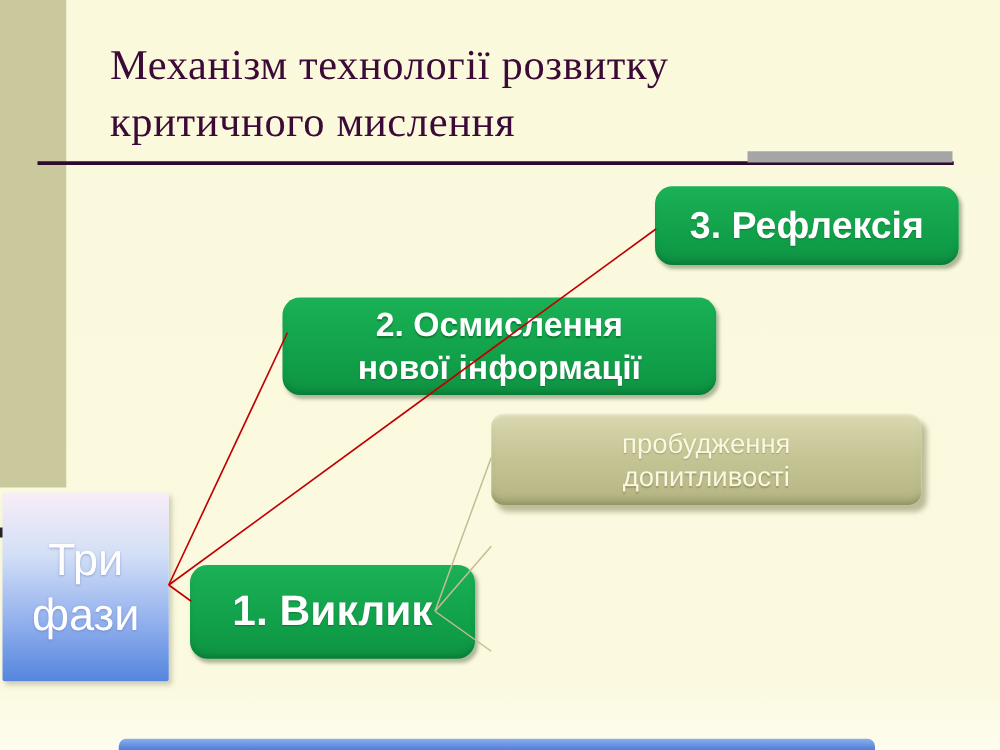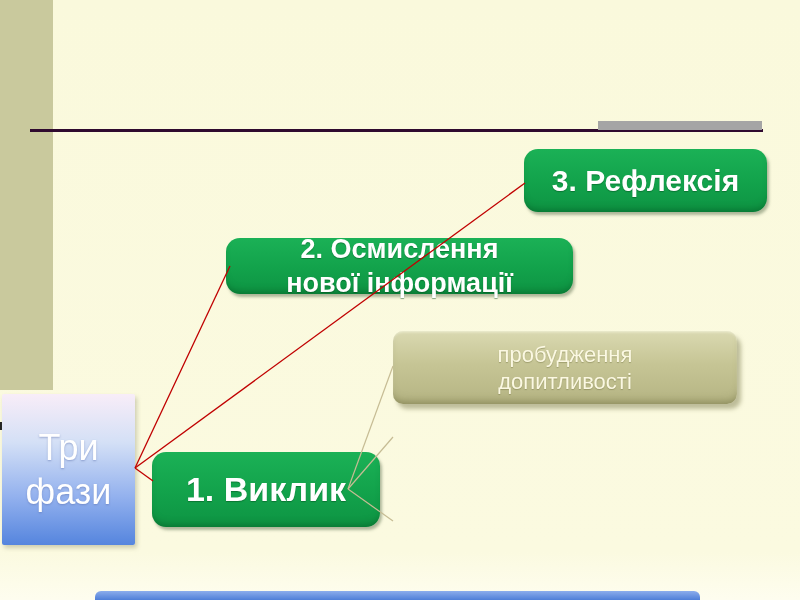--- a/index.html
+++ b/index.html
@@ -20,21 +20,21 @@
   .rule-accent{position:absolute;left:598px;top:121px;width:164px;height:9px;background:#A5A5A5;}
   .connectors{position:absolute;left:0;top:0;width:800px;height:600px;pointer-events:none;z-index:30;}
   .box{position:absolute;display:flex;align-items:center;justify-content:center;text-align:center;box-sizing:border-box;}
   .green{
     background:linear-gradient(#1BB156 0%, #12A24B 55%, #0E9443 100%);
     border-radius:14px;color:#fff;font-weight:bold;
     text-shadow:0 1px 1px rgba(0,70,25,.45);
     box-shadow:2px 3px 3px rgba(110,125,95,.55), inset 0 -6px 8px -5px rgba(0,80,30,.6);
   }
   .g3{left:524px;top:149px;width:243px;height:63px;font-size:30px;}
-  .g2{left:226px;top:238px;width:347px;height:56px;font-size:27px;line-height:34px;}
+  .g2{left:226px;top:238px;width:347px;height:78px;font-size:27px;line-height:34px;}
   .g1{left:152px;top:452px;width:228px;height:75px;font-size:34px;}
   .blue-box{
     left:2px;top:394px;width:133px;height:151px;border-radius:2px;
     background:linear-gradient(#F8EDF8 0%, #D4E0F6 32%, #93B1EE 68%, #5585DE 100%);
     color:#fff;font-size:36px;line-height:44px;
     text-shadow:0 1px 2px rgba(90,110,170,.5);
     box-shadow:2px 3px 4px rgba(150,150,120,.45);
   }
   .olive{
     left:393px;width:344px;border-radius:10px;
@@ -53,20 +53,22 @@
   }
 </style>
 </head>
 <body>
 
 <div class="slide">
 
   <div class="strip"></div>
   <div class="edge-tick"></div>
 
+  <h1 class="title multiline">Механізм технології розвитку
+критичного мислення</h1>
   <div class="rule"></div>
   <div class="rule-accent"></div>
 
   <div class="box blue-box multiline">Три
 фази</div>
 
   <div class="box green g1 multiline">1. Виклик</div>
   <div class="box green g2 multiline">2. Осмислення
 нової інформації</div>
   <div class="box green g3 multiline">3. Рефлексія</div>

